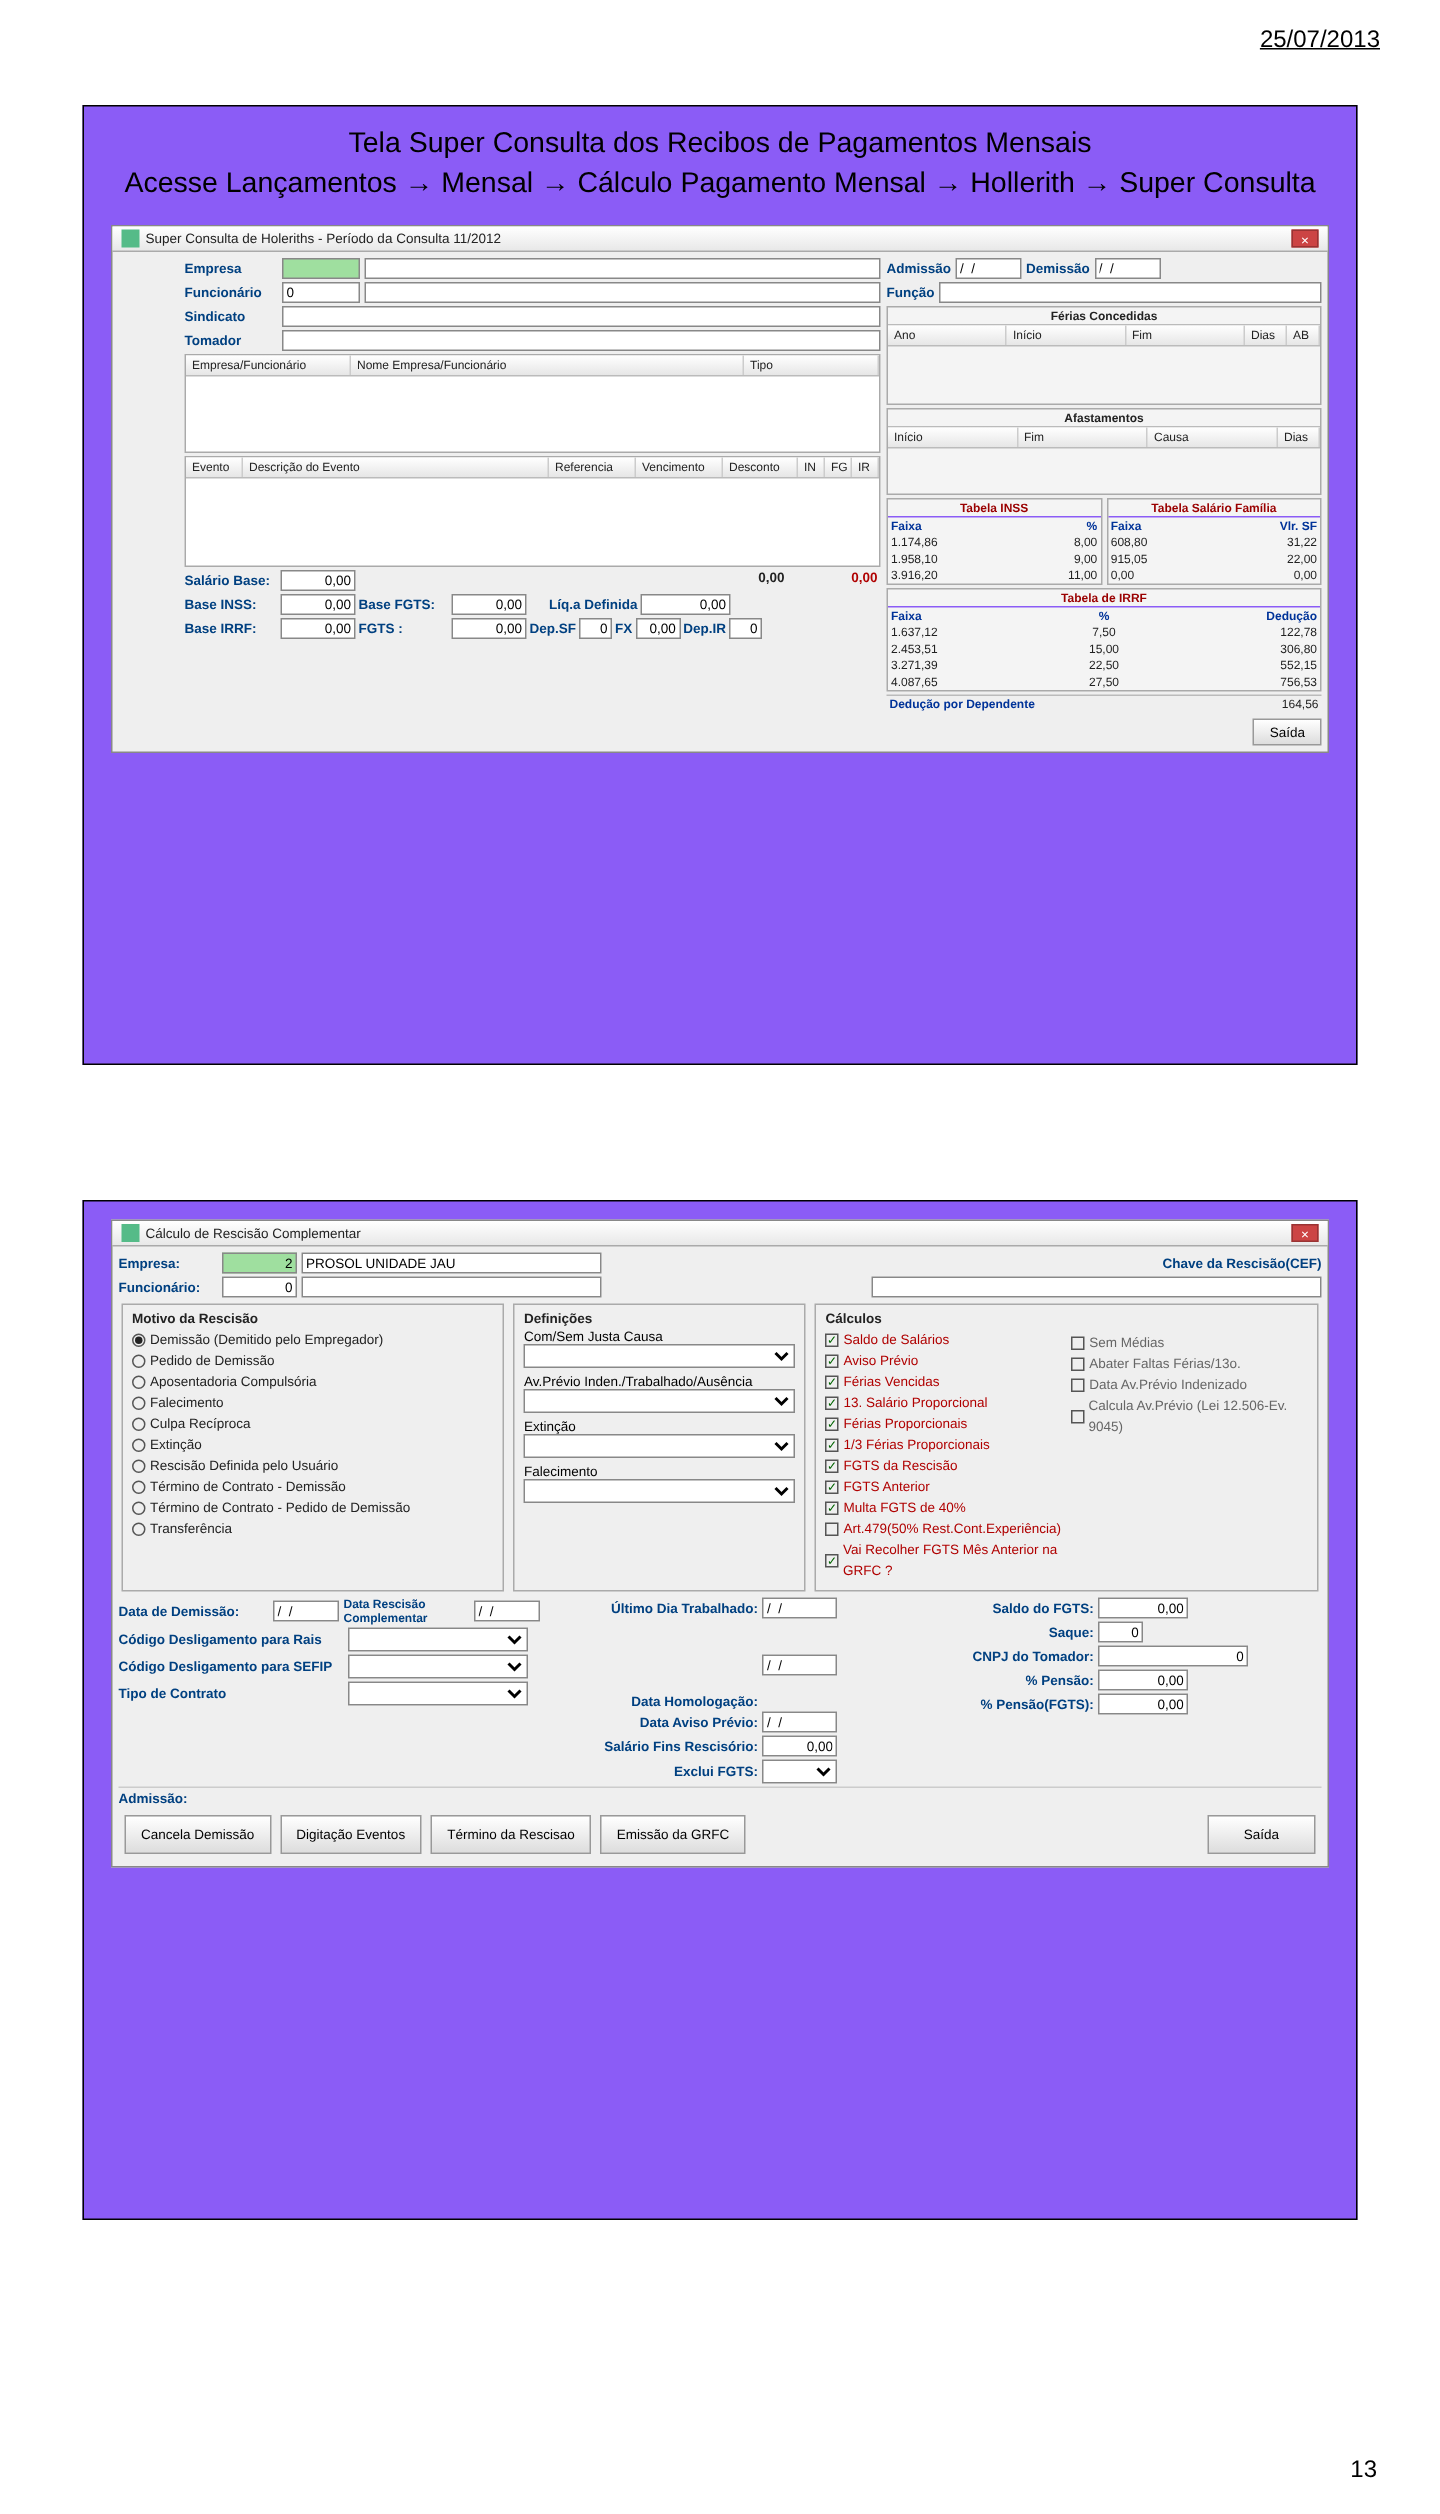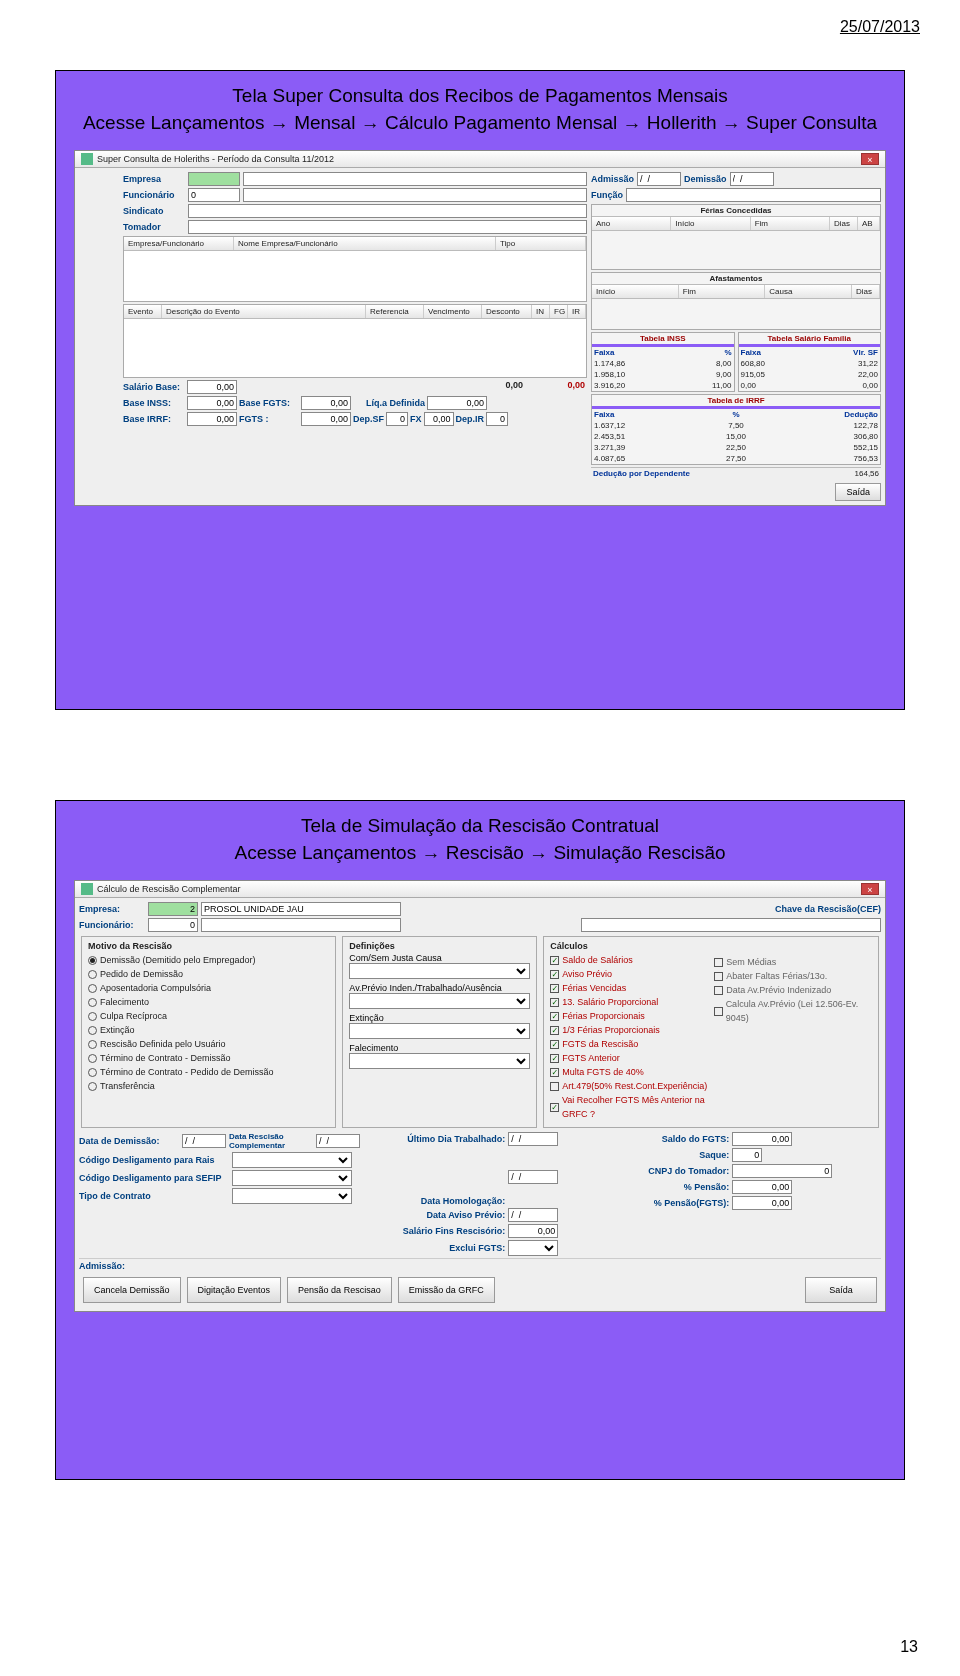--- a/index.html
+++ b/index.html
@@ -63,21 +63,21 @@
   .inp { border:1px solid #888; background:#fff; height:14px; font-size:9px; padding:0 2px; }
   .inp-green { background:#9fdf9f; }
   .btn { border:1px solid #999; background:linear-gradient(#fff,#ddd); font-size:9px; padding:2px 10px; height:18px; }
   .table-area { border:1px solid #aaa; background:#fff; height:66px; }
   .thdr { display:flex; background:linear-gradient(#fff,#e6e6e6); border-bottom:1px solid #bbb; font-size:8px; }
   .th { padding:2px 4px; border-right:1px solid #ccc; }
   .panel { border:1px solid #aaa; background:#f4f4f4; }
   .panel-hdr { font-weight:bold; text-align:center; font-size:8px; padding:1px; border-bottom:1px solid #bbb; }
   .tiny-row { display:flex; font-size:8px; padding:0 2px; line-height:11px; }
   .tiny-row span { flex:1; }
-  .sec-hdr { color:#9a0000; font-weight:bold; font-size:8px; text-align:center; border-bottom:3px solid #8b5cf6; padding:1px; }
+  .sec-hdr { color:#9a0000; font-weight:bold; font-size:8px; text-align:center; border-bottom:1px solid #8b5cf6; padding:1px; }
   .fieldset { border:1px solid #aaa; padding:4px 6px 6px 6px; margin:2px; }
   .fieldset-title { font-weight:bold; font-size:9px; margin-bottom:2px; }
   .radio, .check { display:flex; align-items:center; gap:3px; font-size:9px; line-height:14px; }
   .r-sym { width:9px; height:9px; border:1px solid #555; border-radius:50%; display:inline-block; position:relative; }
   .r-sym.sel::after { content:""; width:5px; height:5px; background:#222; border-radius:50%; position:absolute; top:1px; left:1px; }
   .c-sym { width:9px; height:9px; border:1px solid #555; display:inline-block; font-size:8px; line-height:8px; text-align:center; color:#006400;}
   .red { color:#b00000; }
   .blue { color:#003399; font-weight:bold; }
   .footer-btns { display:flex; gap:6px; padding:4px; }
   .footer-btns .btn { min-width:72px; height:26px; line-height:10px; }
@@ -280,24 +280,20 @@
           </div>
         <div style="text-align:right; padding-top:2px;">
           <button class="btn">Saída</button>
         </div>
       </div>
     </div>
   </div>
 </div>
 
 <div class="slide slide2">
-  <div class="slide-title">
-    <div>Tela  de Simulação da Rescisão Contratual</div>
-    <div>Acesse Lançamentos → Rescisão  → Simulação Rescisão</div>
-  </div>
 
   <div class="app-window">
     <div class="titlebar">
       <div class="tb-left">
         <span class="tb-icon"></span>
         <span>Cálculo de Rescisão Complementar</span>
       </div>
       <span class="close-btn">×</span>
     </div>
 
@@ -515,21 +511,21 @@
         </div>
       </div>
 
       <div class="row" style="border-top:1px solid #ccc; padding-top:2px;">
         <span class="lbl-blue">Admissão:</span>
       </div>
 
       <div class="footer-btns">
         <button class="btn">Cancela Demissão</button>
         <button class="btn">Digitação Eventos</button>
-        <button class="btn">Pensão da Rescisao</button>
+        <button class="btn">Término da Rescisao</button>
         <button class="btn">Emissão da GRFC</button>
         <div class="spacer"></div>
         <button class="btn">Saída</button>
       </div>
     </div>
   </div>
 </div>
 
 <div class="page-num">13</div>
 

